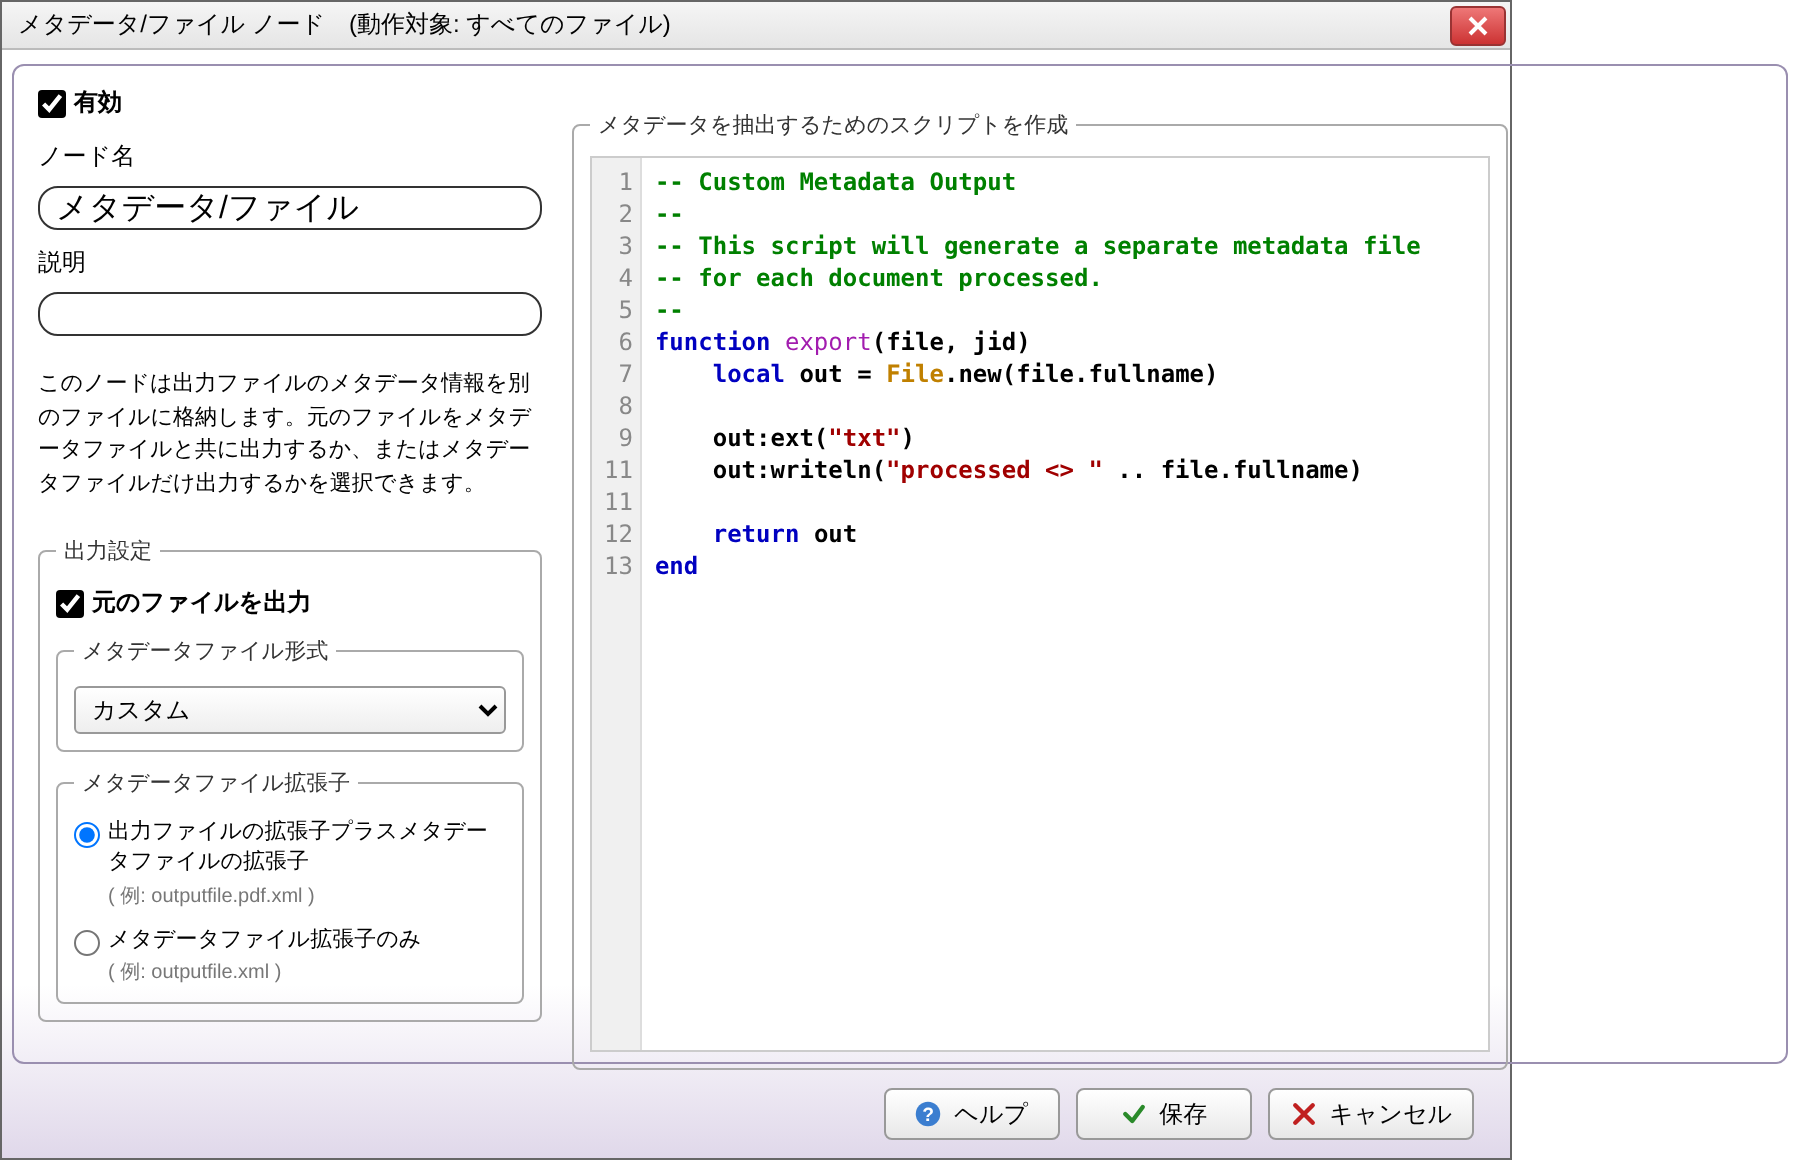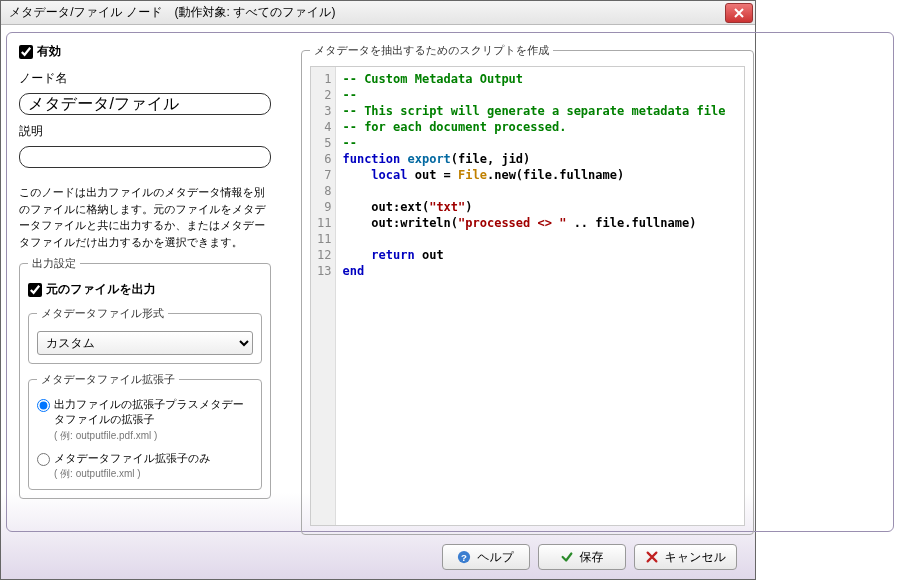--- a/index.html
+++ b/index.html
@@ -2,49 +2,49 @@
 <html><head>
 <meta charset="utf-8">
 <style>
 * { box-sizing: border-box; margin: 0; padding: 0; }
 body { font-family: "Meiryo UI", "MS PGothic", sans-serif; font-size: 12px; background: #fff; }
 .window { width: 756px; height: 580px; border: 1px solid #666; display: flex; flex-direction: column; background: linear-gradient(to bottom, #fff 0%, #fff 85%, #e0d8ea 100%); }
 .titlebar { height: 24px; background: linear-gradient(to bottom, #f5f5f5, #e5e5e5); border-bottom: 1px solid #bbb; display: flex; align-items: center; padding: 0 0 0 8px; position: relative; }
 .titlebar-title { font-size: 12px; color: #000; }
 .close-btn { position: absolute; right: 2px; top: 2px; width: 28px; height: 20px; background: linear-gradient(to bottom, #e77, #c33); border: 1px solid #933; border-radius: 3px; display: flex; align-items: center; justify-content: center; cursor: pointer; }
 .close-btn svg { width: 10px; height: 10px; }
-.content { flex: 1; display: flex; padding: 14px 1px 0 18px; gap: 30px; overflow: hidden; }
+.content { flex: 1; display: flex; padding: 14px 1px 0 18px; gap: 15px; overflow: hidden; }
 .panel-border { border: 1px solid #9a8fb0; border-radius: 6px; position: absolute; top: 32px; left: 6px; right: 6px; bottom: 48px; pointer-events: none; }
 .left-panel { width: 252px; display: flex; flex-direction: column; gap: 6px; padding-top: 4px; }
 .checkbox-row { display: flex; align-items: center; gap: 4px; margin-bottom: 2px; }
 .checkbox-row input { width: 14px; height: 14px; accent-color: #000; }
 .checkbox-row label { font-weight: bold; font-size: 12px; }
 .field-label { font-size: 12px; margin-top: 2px; }
 .text-input { width: 100%; height: 22px; border: 1px solid #333; border-radius: 10px; padding: 0 8px; font-size: 16px; outline: none; }
 .desc-text { font-size: 11px; line-height: 1.5; margin-top: 10px; color: #000; }
-fieldset { border: 1px solid #aaa; border-radius: 4px; padding: 10px 8px 8px 8px; margin-top: 0; position: relative; }
+fieldset { border: 1px solid #aaa; border-radius: 4px; padding: 10px 8px 8px 8px; margin-top: 12px; position: relative; }
 fieldset > legend { font-size: 11px; padding: 0 4px; color: #333; }
 .nested-fieldset { margin-top: 8px; }
 .select-box { width: 100%; height: 24px; border: 1px solid #999; border-radius: 3px; background: linear-gradient(#fff,#eee); font-size: 12px; padding: 0 4px; }
 .radio-group { display: flex; flex-direction: column; gap: 8px; justify-content: space-between; }
 .radio-row { display: flex; align-items: flex-start; gap: 4px; }
 .radio-row input { margin-top: 2px; width: 13px; height: 13px; }
 .radio-label { font-size: 11px; line-height: 1.4; }
 .radio-example { font-size: 10px; color: #777; margin-left: 17px; margin-top: 1px; }
 .right-panel { flex: 1; display: flex; flex-direction: column; padding-top: 4px; }
 .right-fieldset { flex: 1; border: 1px solid #aaa; border-radius: 4px; padding: 8px; display: flex; flex-direction: column; position: relative; }
 .right-fieldset > legend { font-size: 11px; padding: 0 4px; }
 .code-area { flex: 1; border: 1px solid #ccc; background: #fff; display: flex; font-family: Consolas, monospace; font-size: 12px; overflow: auto; position: relative; }
 .gutter { background: #f0f0f0; border-right: 1px solid #ddd; text-align: right; color: #888; padding: 4px 4px 4px 6px; line-height: 16px; user-select: none; }
 .gutter div { height: 16px; }
 .code-lines { padding: 4px 6px; line-height: 16px; white-space: pre; }
 .code-lines div { height: 16px; }
 .c-comment { color: #008000; font-weight: bold; }
 .c-keyword { color: #0000c0; font-weight: bold; }
-.c-ident { color: #0369a1; font-weight: bold; }
+.c-ident { color: #a21caf; font-weight: normal; }
 .c-type { color: #c08000; font-weight: bold; }
 .c-string { color: #a00000; font-weight: bold; }
 .c-plain { color: #000; font-weight: bold; }
 .footer { height: 44px; display: flex; justify-content: flex-end; align-items: center; gap: 8px; padding: 0 18px; }
 .btn { height: 26px; min-width: 88px; border: 1px solid #999; border-radius: 4px; background: linear-gradient(#fff,#e8e8e8); display: flex; align-items: center; justify-content: center; gap: 6px; font-size: 12px; cursor: pointer; padding: 0 10px; }
 .icon { width: 14px; height: 14px; display: inline-flex; align-items: center; justify-content: center; }
 </style>
 </head>
 <body>
 

